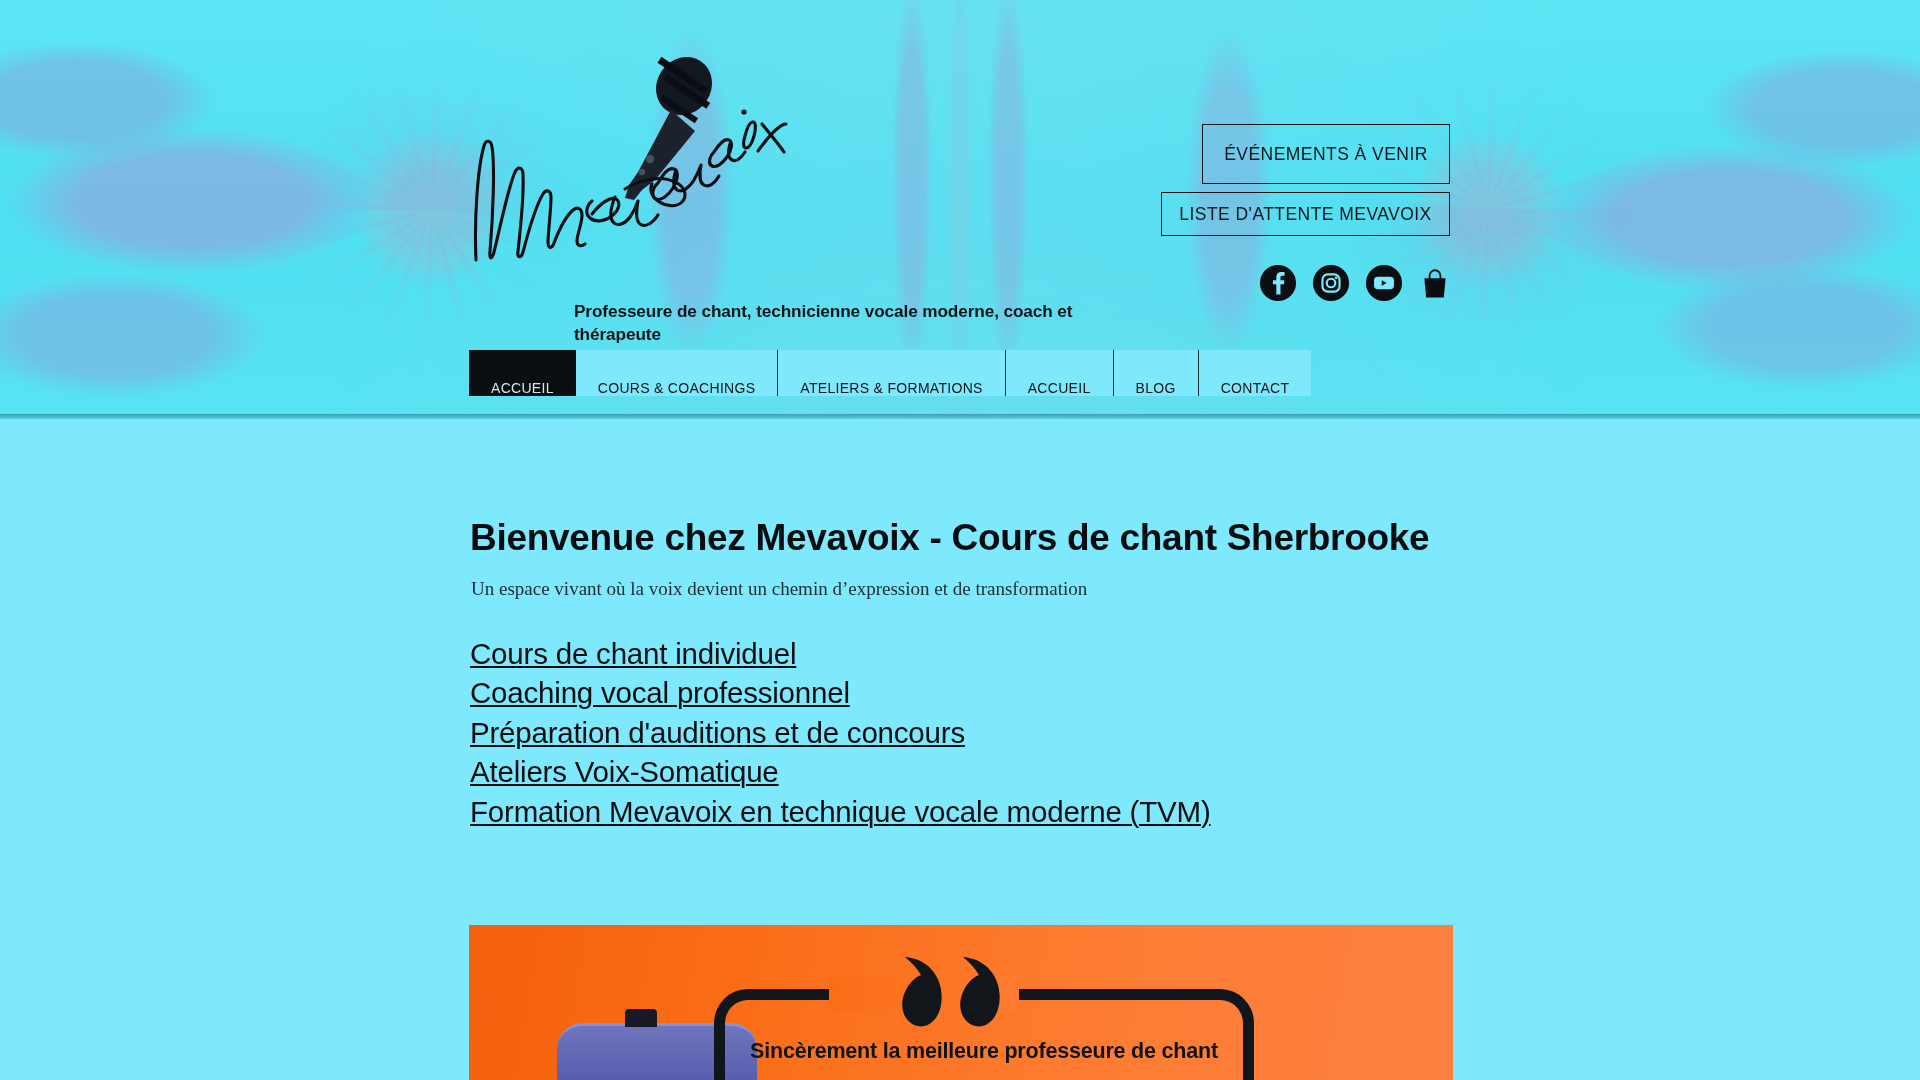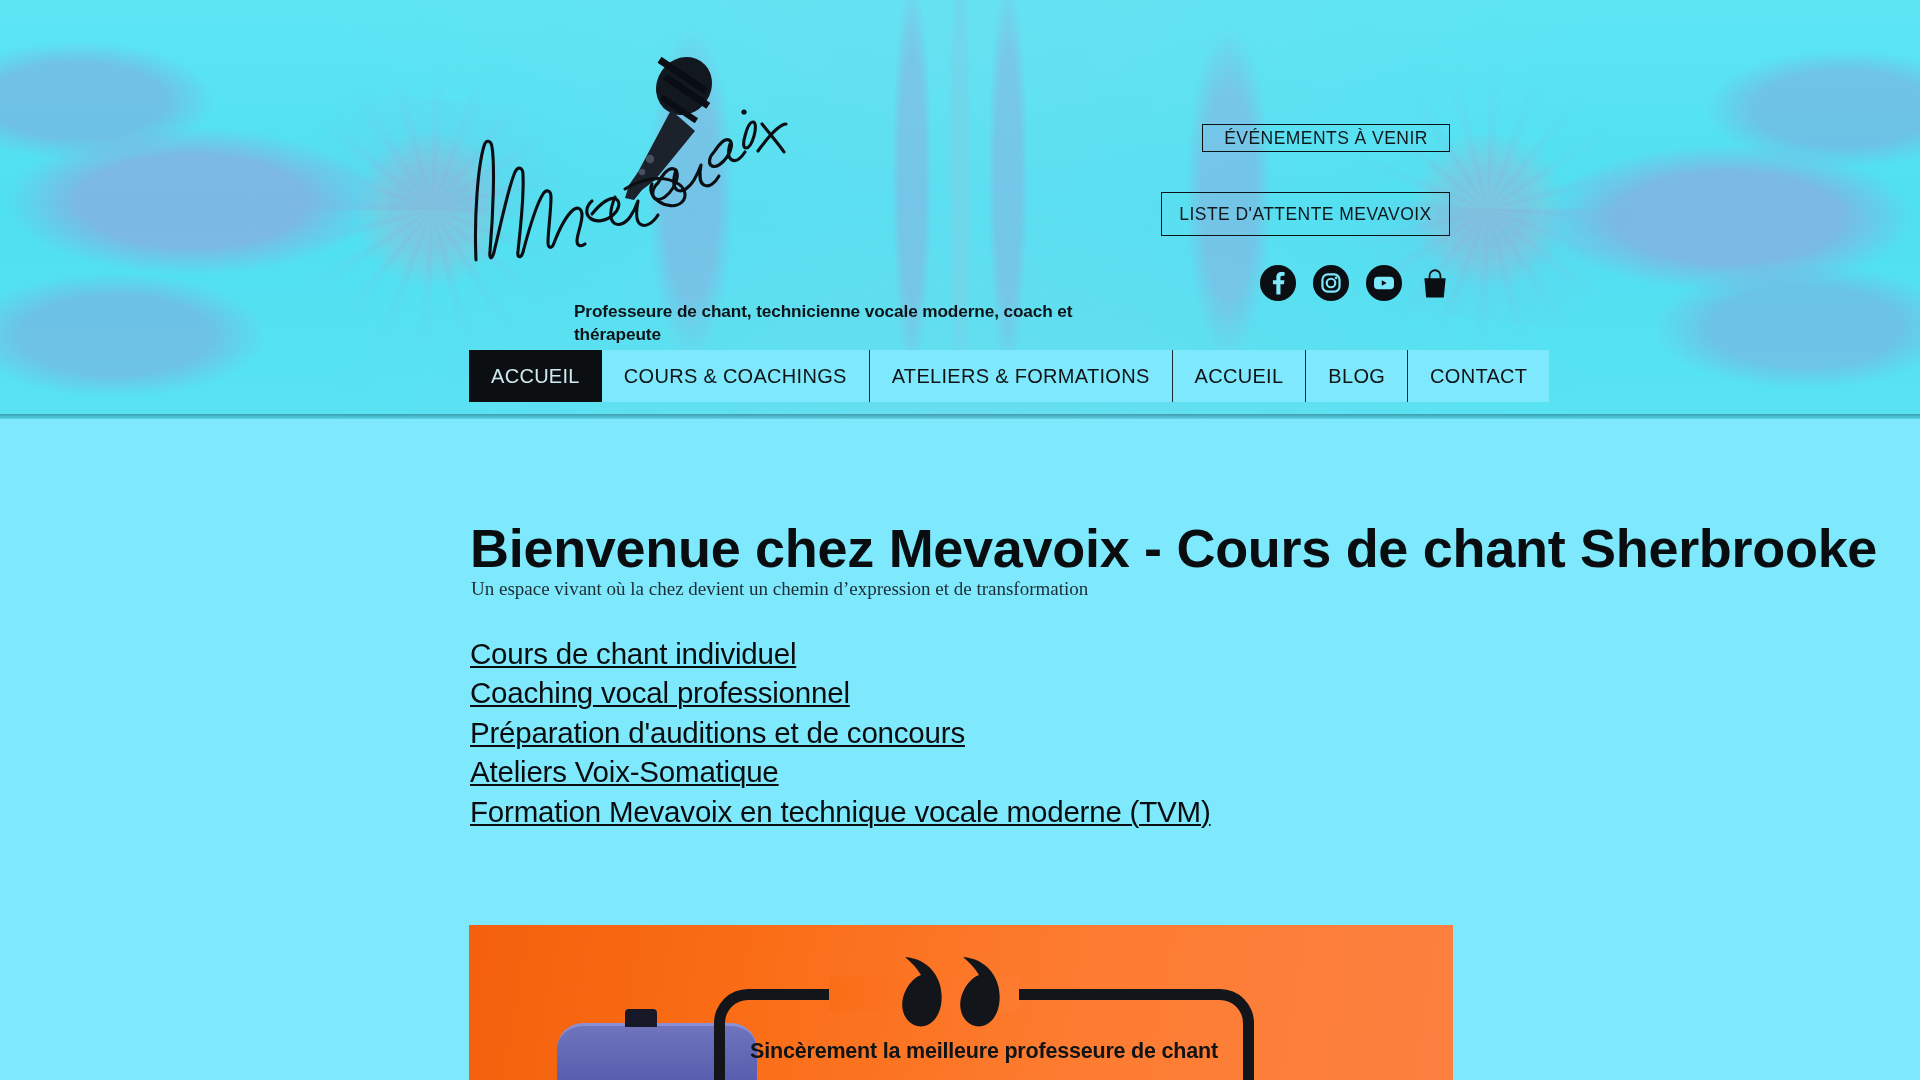--- a/index.html
+++ b/index.html
@@ -85,63 +85,63 @@
     position: absolute;
     border: 1.6px solid #0d1214;
     background: transparent;
     color: #10181c;
     font-family: "Liberation Sans", sans-serif;
     font-size: 17.5px;
     letter-spacing: .45px;
     display: flex; align-items: center; justify-content: center;
     cursor: pointer;
   }
-  #btn-evenements { left: 1202px; top: 124px; width: 248px; height: 28px; }
+  #btn-evenements { left: 1202px; top: 124px; width: 248px; height: 60px; }
   #btn-liste      { left: 1161px; top: 192px; width: 289px; height: 44px; }
 
   
   #social-bar {
     position: absolute; left: 1259px; top: 263px;
     width: 196px; height: 40px;
     display: flex; align-items: center; gap: 15px;
   }
   .soc { width: 38px; height: 38px; display: block; cursor: pointer; }
 
   
   #nav {
     position: absolute; left: 469px; top: 350px;
     height: 52px;
     display: flex;
     border: 0;
   }
   .nav-item {
-    height: 52px;
-    display: flex; align-items: center; justify-content: center;
+    height: 46px;
+    display: flex; align-items: flex-end; justify-content: center;
     padding: 0 22px;
     background: #7ee9fd;
     color: #101417;
-    font-size: 20px;
+    font-size: 14px;
     letter-spacing: .3px;
     border-right: 1px solid #1b2b31;
     cursor: pointer;
     white-space: nowrap;
   }
   .nav-item:last-child { border-right: 0; }
   .nav-item.active {
     background: #0c0f11;
     color: #cfe9f2;
     border-right: 0;
   }
 
   
   #main { position: absolute; left: 0; top: 419px; width: 1920px; height: 661px; background: #7ee9fd; }
 
   #page-title {
     position: absolute; left: 470px; top: 98px;
-    font-size: 54px;
+    font-size: 37px;
     font-weight: 700;
     color: #0a0d0f;
     letter-spacing: -.3px;
     white-space: nowrap;
   }
   #page-subtitle {
     position: absolute; left: 471px; top: 159px;
     font-family: "Liberation Serif", serif;
     font-size: 19px;
     color: #1d2b33;
@@ -303,21 +303,21 @@
         <span>CONTACT</span>
       </div>
   </nav>
 
   <div id="header-shadow"></div>
 </div>
 
 <main id="main">
 
   <h1 id="page-title">Bienvenue chez Mevavoix - Cours de chant Sherbrooke</h1>
-  <p id="page-subtitle">Un espace vivant où la chez devient un chemin d’expression et de transformation</p>
+  <p id="page-subtitle">Un espace vivant où la voix devient un chemin d’expression et de transformation</p>
 
   <div id="link-list">
     <a class="svc-link">Cours de chant individuel</a>
     <a class="svc-link">Coaching vocal professionnel</a>
     <a class="svc-link">Préparation d'auditions et de concours</a>
     <a class="svc-link">Ateliers Voix-Somatique</a>
     <a class="svc-link">Formation Mevavoix en technique vocale moderne (TVM)</a>
   </div>
 
   <section id="testimonial">

